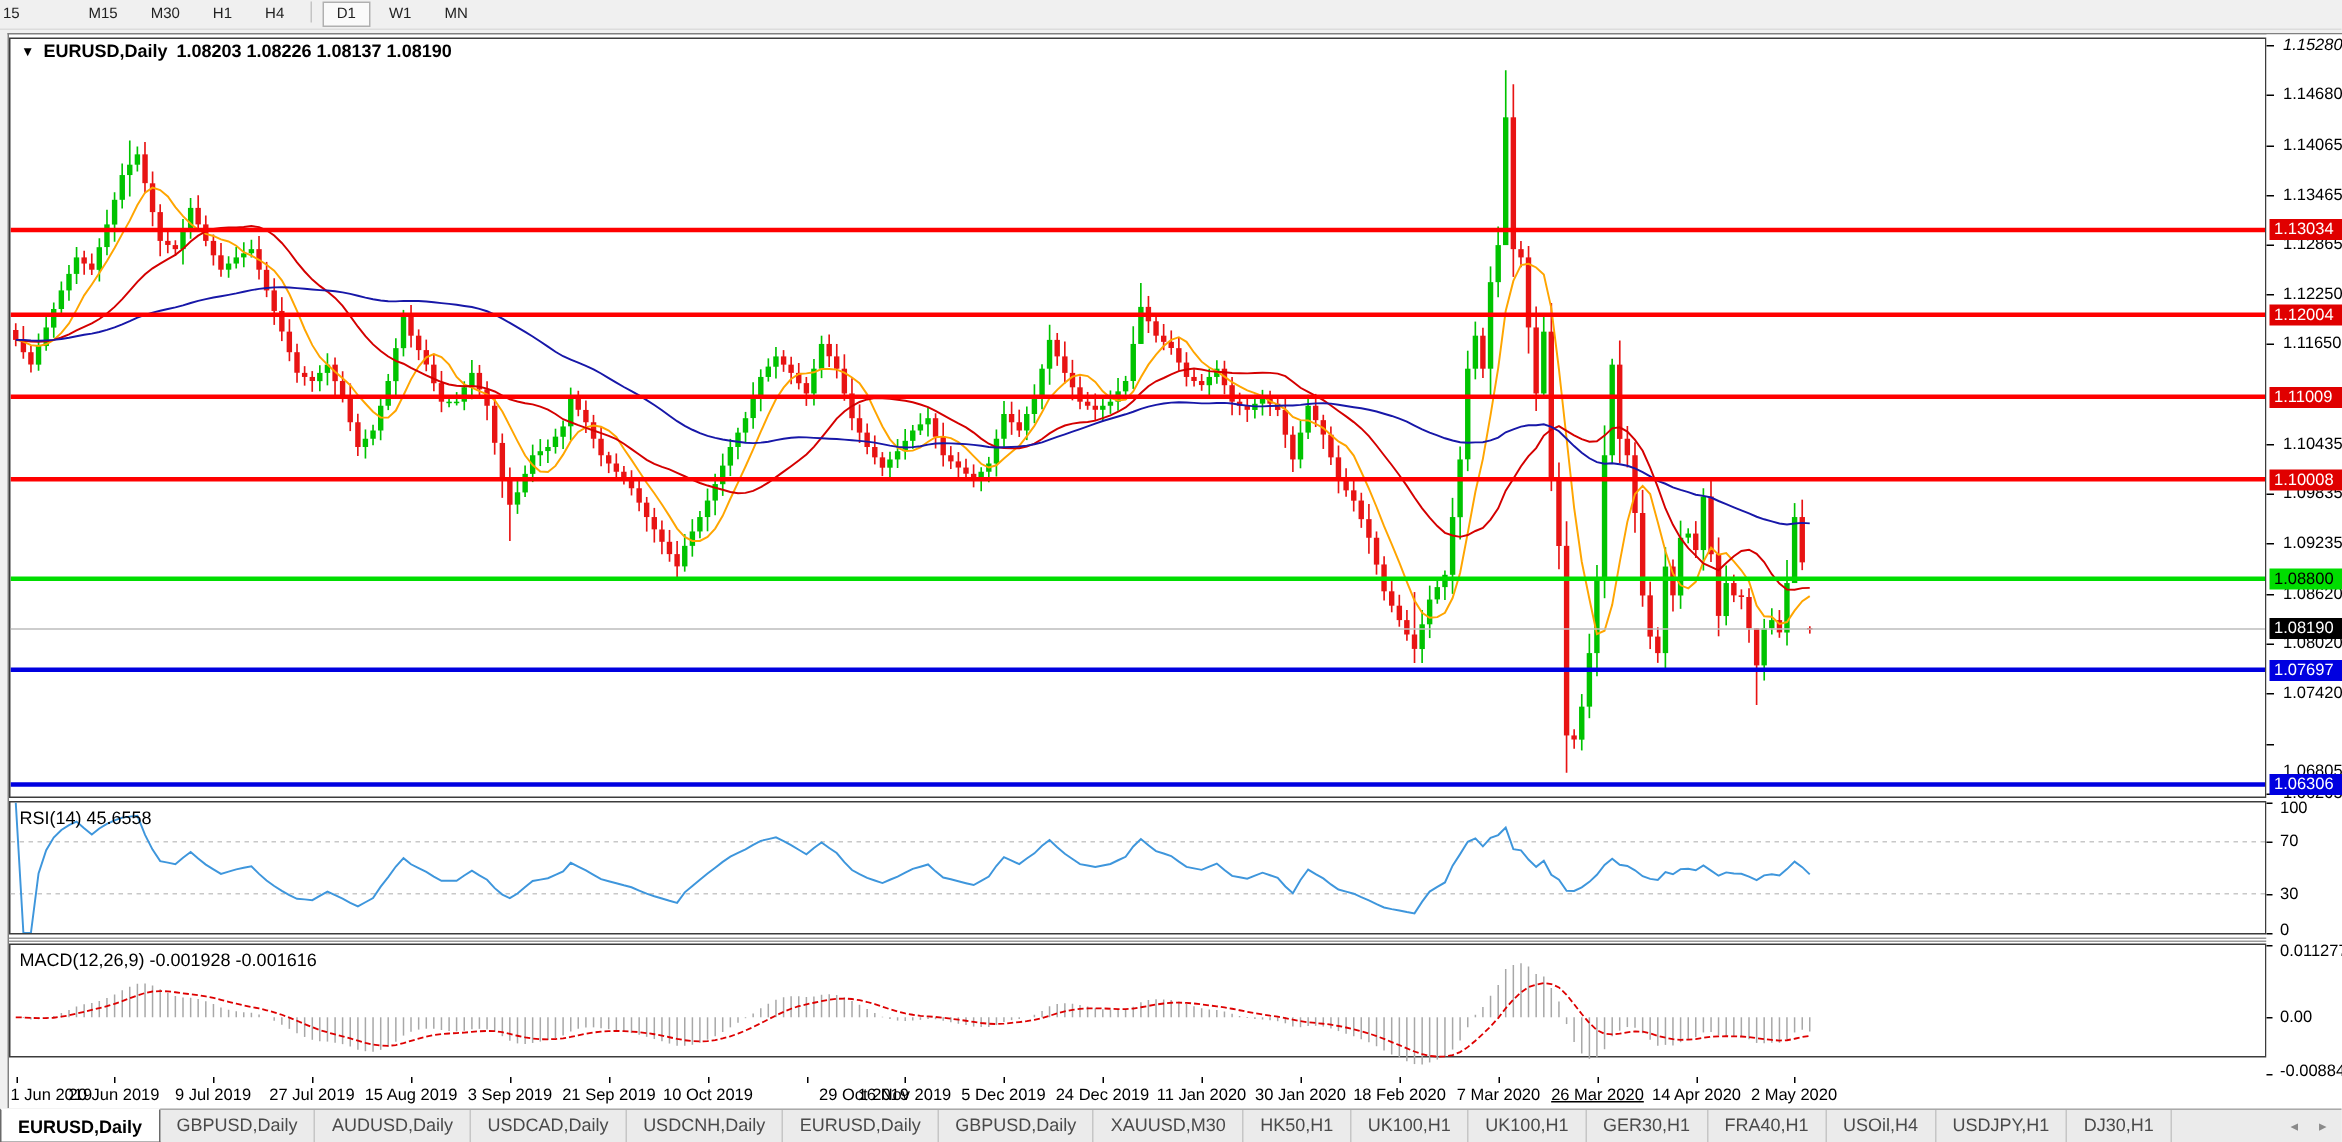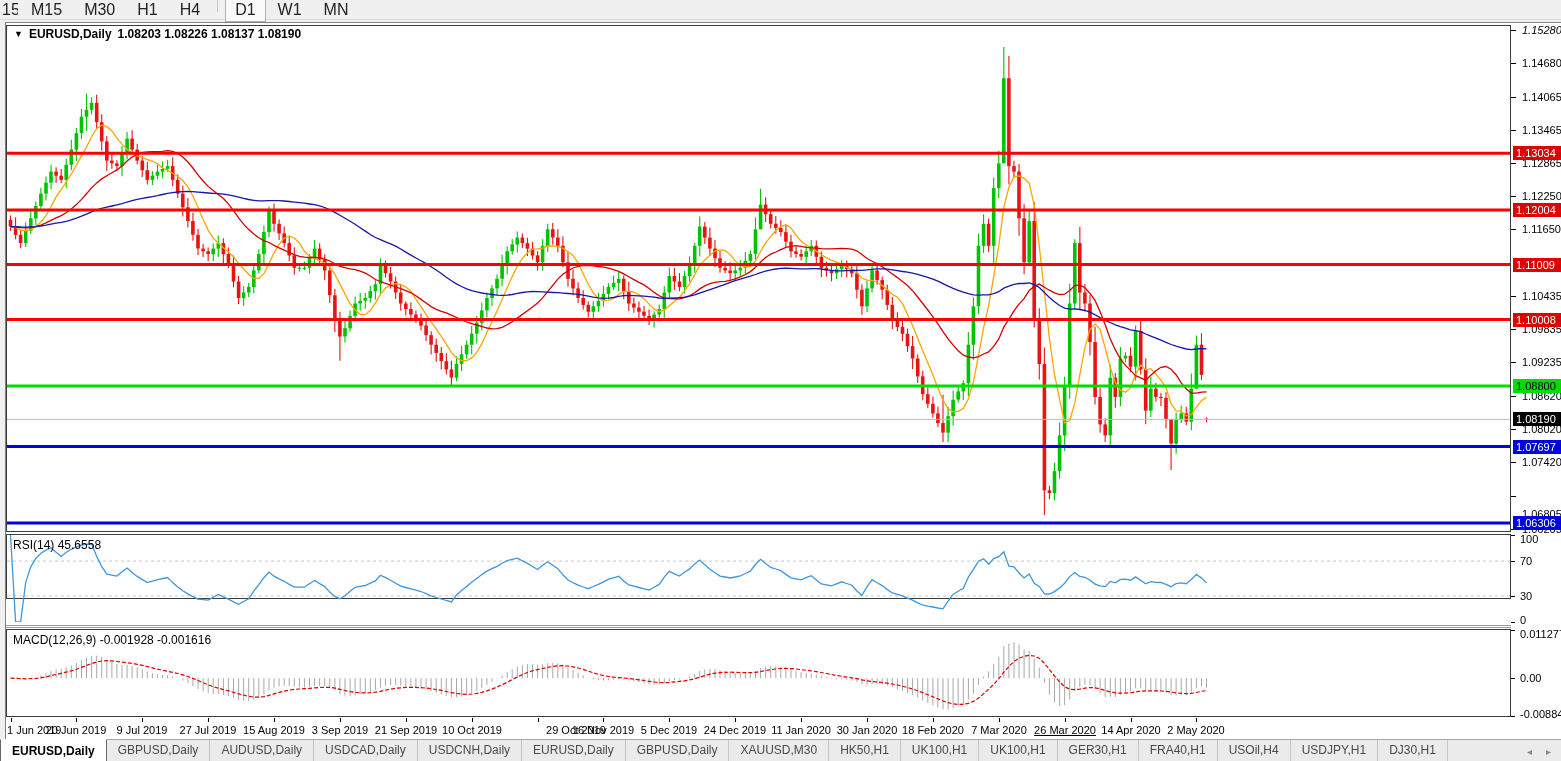--- a/index.html
+++ b/index.html
@@ -1,31 +1,31 @@
 <!DOCTYPE html>
 <html><head>
 <meta charset="utf-8">
 <style>
   html,body{margin:0;padding:0;background:#f0f0f0;width:1561px;height:761px;overflow:hidden;
     font-family:"Liberation Sans",sans-serif;-webkit-font-smoothing:none;}
   
   #toolbar{position:absolute;left:0;top:0;width:1561px;height:19px;background:#f0f0f0;
-    border-bottom:1px solid #dcdcdc;display:flex;align-items:center;font-size:16px;color:#222;}
+    border-bottom:1px solid #dcdcdc;display:flex;align-items:center;font-size:10px;color:#222;gap:28px;}
   .tfbtn{padding:2px 9px;margin:0 1px;cursor:default;border:1px solid transparent;white-space:nowrap;}
   .tfbtn.active{background:#fafafa;border:1px solid #b0b0b0;}
   .tf-partial{width:14px;overflow:hidden;padding:2px 2px 2px 0;}
   .tbsep{width:1px;height:14px;background:#c4c4c4;margin:0 6px;}
   
   #window{position:absolute;left:5px;top:22px;width:1556px;height:717px;background:#fff;
     border-left:1px solid #808080;border-top:1px solid #808080;}
   .panel{position:absolute;left:0;background:#fff;border:1px solid #3c3c3c;box-sizing:border-box;}
   #panel-main{top:2px;width:1505px;height:507px;}
-  #panel-rsi{top:511px;width:1505px;height:65px;}
+  #panel-rsi{top:511px;width:1505px;height:89px;}
   #divider1{position:absolute;top:602px;left:0;width:1505px;height:3px;border-top:1px solid #9a9a9a;border-bottom:1px solid #9a9a9a;box-sizing:border-box;}
-  #panel-macd{top:606px;width:1505px;height:88px;}
+  #panel-macd{top:606px;width:1505px;height:76px;}
   #chart-header{position:absolute;left:8px;top:4px;font-size:12px;font-weight:bold;color:#000;display:flex;gap:6px;align-items:center;z-index:5;}
   #chart-header .dd{font-size:9px;cursor:pointer;}
   .ind-label{position:absolute;left:6px;top:3px;font-size:12px;color:#000;z-index:5;}
   
   #price-axis{position:absolute;left:1505px;top:0;width:51px;height:695px;background:#fff;font-size:11px;color:#000;}
   .ptick{position:absolute;left:11px;white-space:nowrap;}
   .ptickmark{position:absolute;left:0;width:5px;height:1px;background:#000;}
   .plabel{position:absolute;left:2px;width:47px;padding:1px 0 1px 3px;color:#fff;white-space:nowrap;z-index:3;}
   #time-axis{position:absolute;left:0;top:695px;width:1556px;height:22px;background:#fff;font-size:11px;color:#000;}
   .dtick{position:absolute;top:0;width:1px;height:4px;background:#000;}

